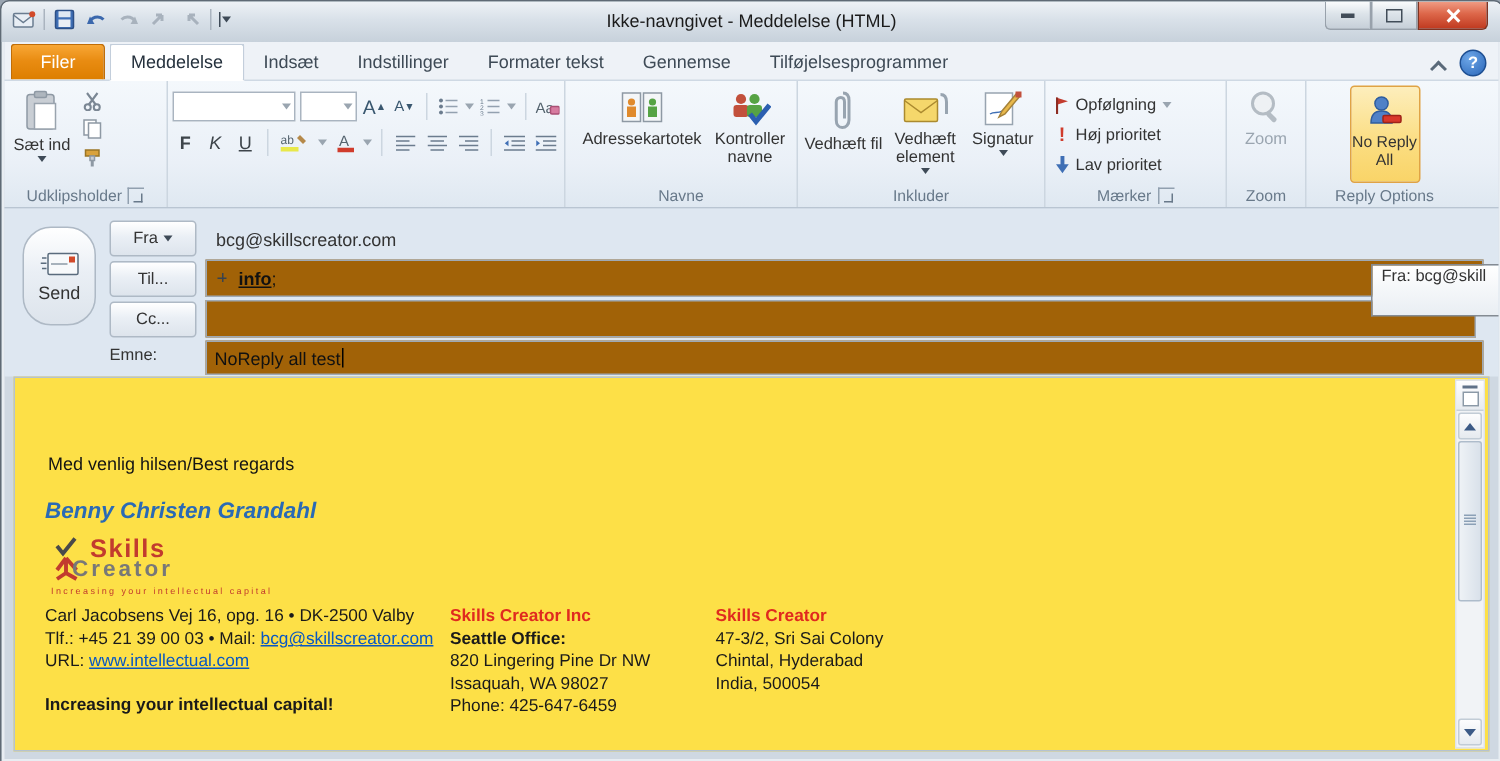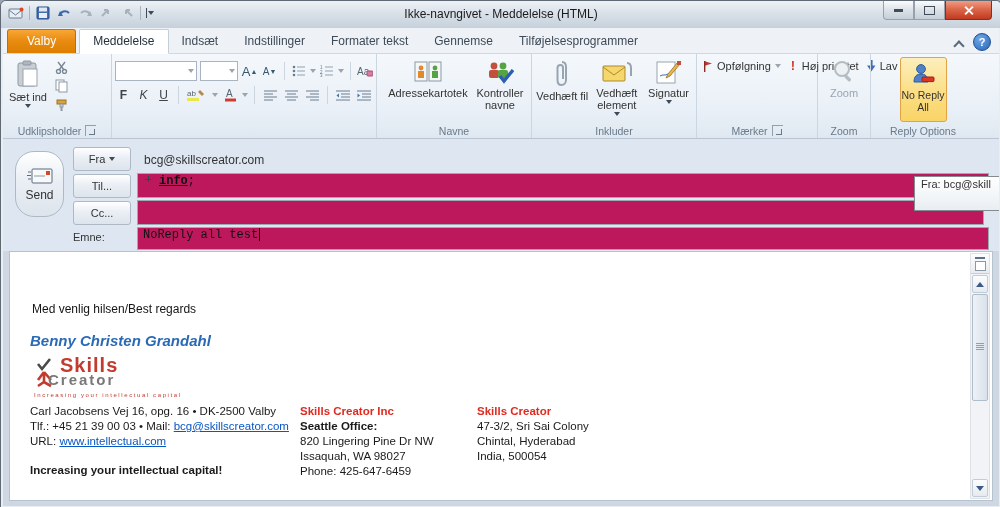--- a/index.html
+++ b/index.html
@@ -52,43 +52,43 @@
   .bigbtn.dim .cap{color:#9aa5b0;}
   .smallcol{display:flex;flex-direction:column;justify-content:flex-start;gap:3px;padding:3px 2px;}
   .sbtn{width:18px;height:16px;display:flex;align-items:center;justify-content:center;}
   .rows2{display:flex;flex-direction:column;gap:5px;padding-top:5px;}
   .rrow{display:flex;align-items:center;gap:3px;}
   .combo{height:18px;background:#fff;border:1px solid #a9b4c0;display:flex;align-items:center;justify-content:flex-end;padding-right:2px;}
   .vsep{width:1px;height:18px;background:#ccd6e0;margin:0 3px;}
   .fbtn{min-width:17px;height:17px;display:flex;align-items:center;justify-content:center;font-size:12px;color:#3d4document:4a;color:#3d444a;}
   .fbtn.b{font-weight:bold;} .fbtn.i{font-style:italic;} .fbtn.u{text-decoration:underline;}
   .tagrow{display:flex;align-items:center;gap:4px;height:19px;padding:0 3px;font-size:11px;color:#333;white-space:nowrap;}
-  .tagcol{display:flex;flex-direction:row;justify-content:center;gap:1px;}
+  .tagcol{display:flex;flex-direction:column;justify-content:center;gap:1px;}
   
   .formarea{position:absolute;left:2px;right:2px;top:138px;height:112px;background:#dee7f1;}
   .hbtn{position:absolute;border:1px solid #aeb9c5;border-radius:3px;font-size:11px;color:#333;
     background:linear-gradient(#ffffff,#eaeff5 45%,#dde4ec);display:flex;align-items:center;justify-content:center;gap:4px;}
   .sendbtn{left:12px;top:12px;width:47px;height:64px;flex-direction:column;font-size:12px;gap:3px;border-radius:19px;}
-  .txtfield{position:absolute;background:#be185d;border:1px solid #9fa9b4;font-size:12px;color:#111;
-    display:flex;align-items:flex-start;padding:0 5px;font-family:Liberation Mono, monospace;}
+  .txtfield{position:absolute;background:#a16207;border:1px solid #9fa9b4;font-size:12px;color:#111;
+    display:flex;align-items:center;padding:0 5px;}
   .plusbox{width:11px;height:11px;border:1px solid #5c6possible:1px solid #5c6877;position:relative;margin-right:5px;flex:none;}
   .plusbox:before{content:"";position:absolute;left:2px;top:4.5px;width:6px;height:1px;background:#39434e;}
   .plusbox:after{content:"";position:absolute;left:4.5px;top:2px;width:1px;height:6px;background:#39434e;}
   .to-name{font-weight:bold;text-decoration:underline;}
   .caret{display:inline-block;width:1px;height:13px;background:#000;margin-left:1px;}
   .formlabel{position:absolute;font-size:11px;color:#333;}
   .tooltip{position:absolute;right:0;top:37px;width:78px;height:15px;overflow:hidden;white-space:nowrap;
     background:linear-gradient(#ffffff,#e9eef3);border:1px solid #848b93;border-right:none;font-size:11px;color:#333;padding:1px 0 17px 6px;}
   
-  .bodyarea{position:absolute;left:8px;right:8px;top:250px;bottom:7px;background:#ffffff;border:1px solid #b5c2cf;}
+  .bodyarea{position:absolute;left:8px;right:8px;top:250px;bottom:7px;background:#fde047;border:1px solid #b5c2cf;}
   .greeting{position:absolute;left:22px;top:50px;font-size:12px;color:#141414;}
   .sender-name{position:absolute;left:20px;top:80px;font-size:15px;font-weight:bold;font-style:italic;color:#2a6ab5;}
   .logo{position:absolute;left:24px;top:106px;width:140px;}
   .logo-row{display:flex;align-items:flex-start;}
-  .logo-skills{font-size:20px;font-weight:bold;color:#c23b2e;letter-spacing:1px;line-height:15px;}
+  .logo-skills{font-size:17px;font-weight:bold;color:#c23b2e;letter-spacing:1px;line-height:15px;}
   .logo-creator{font-size:15px;font-weight:bold;color:#787878;letter-spacing:2px;line-height:14px;margin-left:-12px;}
   .logo-tag{font-size:6px;color:#c23b2e;letter-spacing:1.6px;margin-top:2px;white-space:nowrap;}
   .cols{position:absolute;left:0;right:0;top:152px;font-size:11.5px;color:#1a1a1a;line-height:15px;}
   .col1{position:absolute;left:20px;width:270px;}
   .col2{position:absolute;left:290px;width:180px;}
   .col3{position:absolute;left:467px;width:160px;}
   .red-title{color:#e02a1f;font-weight:bold;}
   .bold{font-weight:bold;}
   a.link{color:#0857c3;text-decoration:underline;}
   .col1-tag{margin-top:14px;font-weight:bold;}
@@ -166,21 +166,21 @@
       <div class="wbtn">
           <span class="ico-max"></span>
         </div>
       <div class="wbtn close">
           <span class="ico-close"></span>
         </div>
     </div>
   </div>
 
   <div class="tabrow">
-    <div class="tab file">Valby</div>
+    <div class="tab file">Filer</div>
     <div class="tab active">Meddelelse</div>
     <div class="tab">Indsæt</div>
     <div class="tab">Indstillinger</div>
     <div class="tab">Formater tekst</div>
     <div class="tab">Gennemse</div>
     <div class="tab">Tilføjelsesprogrammer</div>
     <div class="tab-right">
       <span class="chev-up"></span>
       <span class="help">?</span>
     </div>

